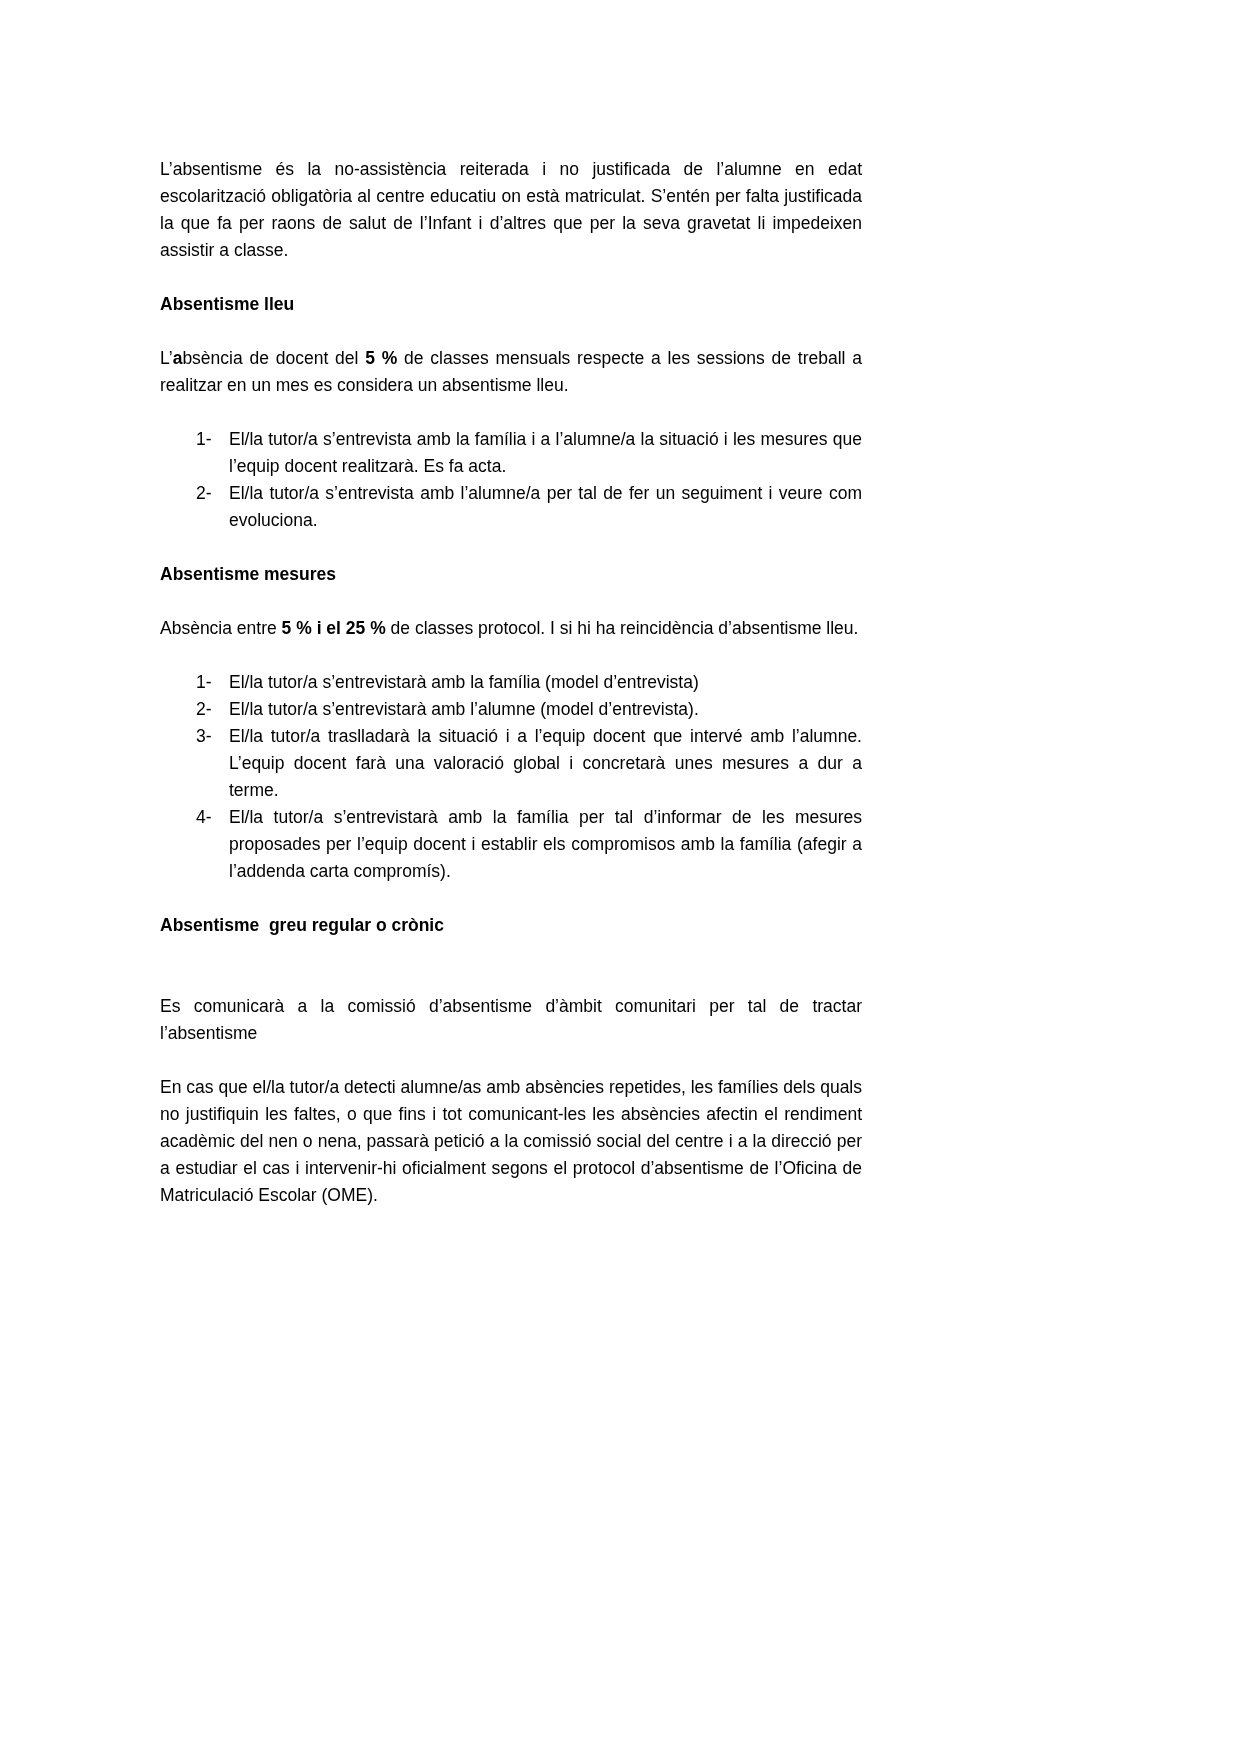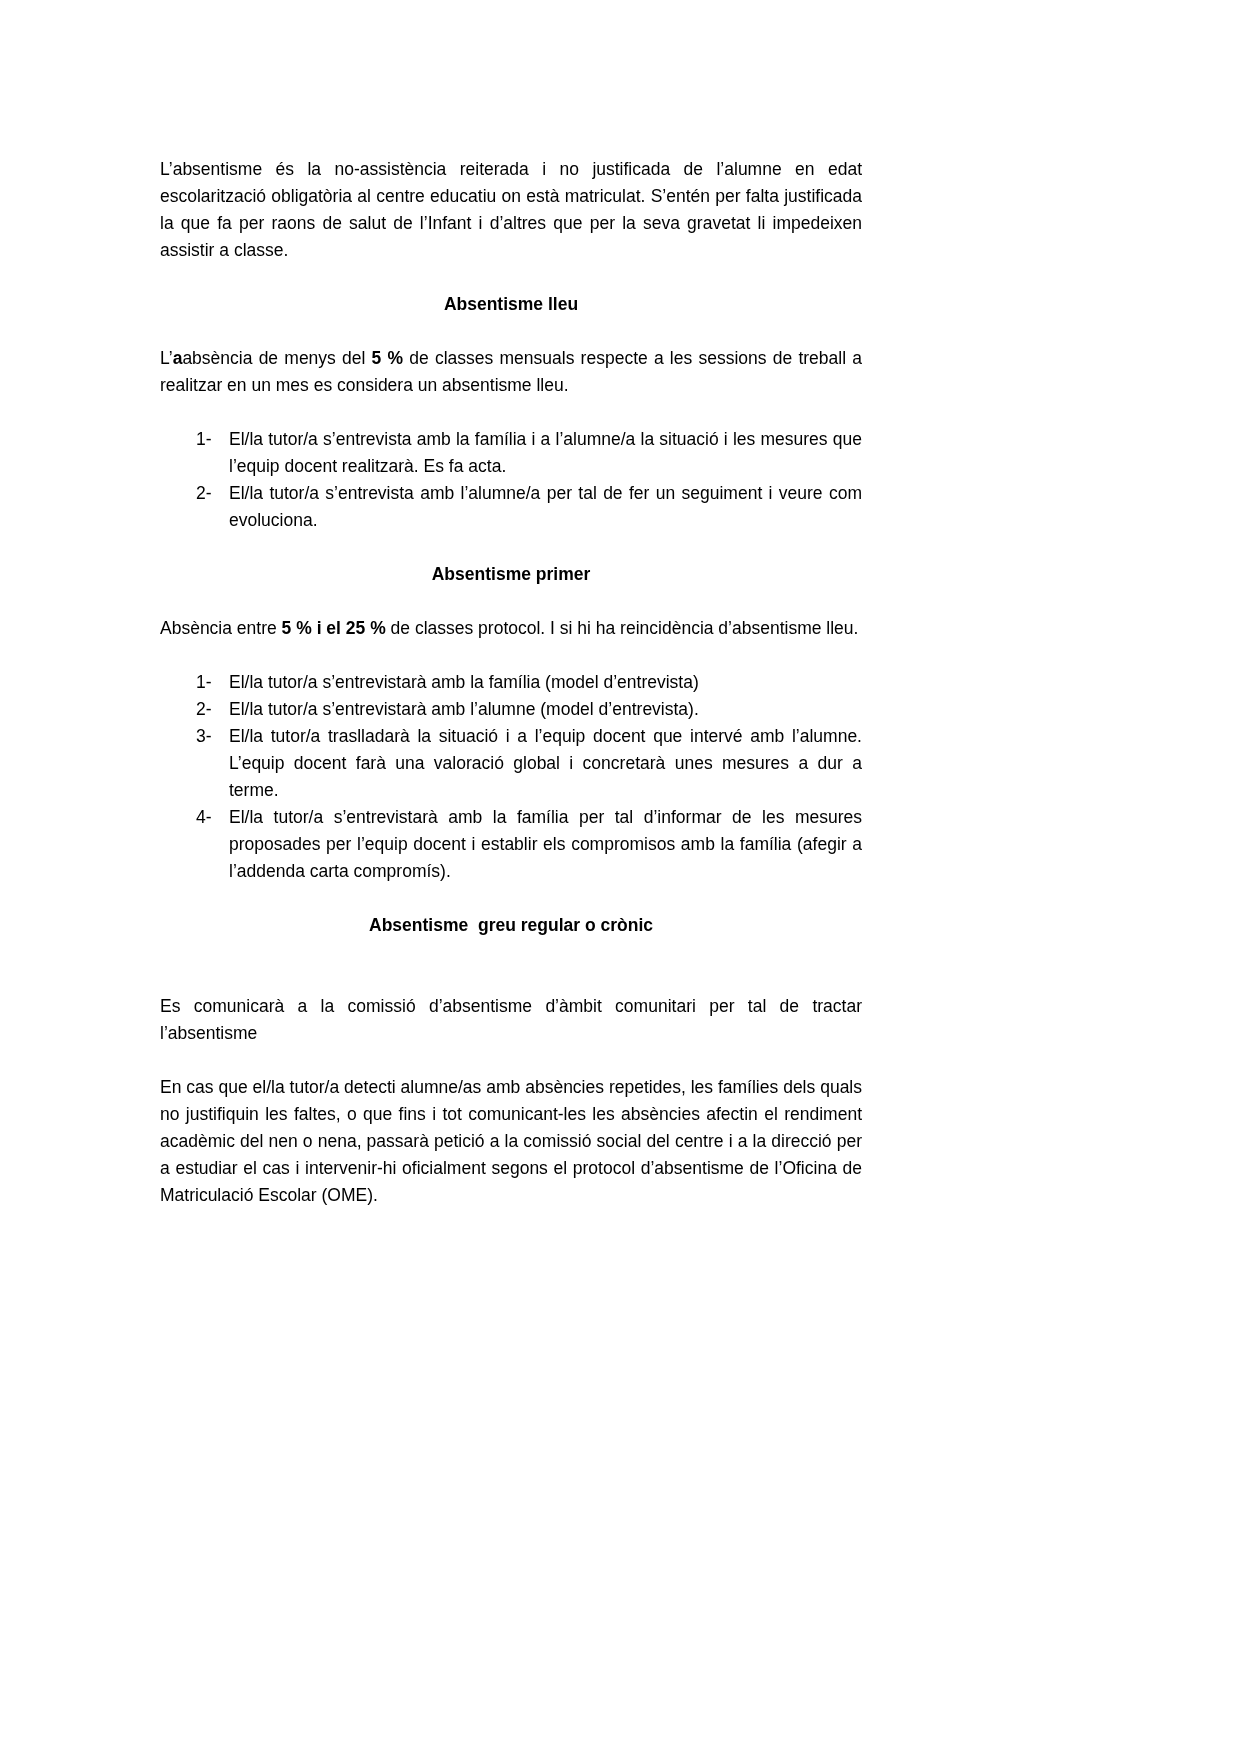--- a/index.html
+++ b/index.html
@@ -16,49 +16,49 @@
     padding: 156px 158px 120px 160px;
     font-size: 17.5px;
     line-height: 27px;
   }
   .block { margin-bottom: 27px; }
   p.para { text-align: justify; }
   h2.heading {
     font-size: 17.5px;
     line-height: 27px;
     font-weight: bold;
-    text-align: center;
+    text-align: left;
     white-space: pre-wrap;
     margin-top: 20px;
   }
   .list { }
   .li { display: flex; padding-left: 36px; }
   .li .marker { flex: 0 0 33px; width: 33px; }
   .li .li-text { flex: 1 1 auto; text-align: justify; }
   .b { font-weight: bold; }
 </style>
 </head>
 <body>
 
 <div class="page">
   <div class="doc">
       <p class="block para"><span class="">L’absentisme és la no-assistència reiterada i no justificada de l’alumne en edat escolarització obligatòria al centre educatiu on està matriculat. S’entén per falta justificada la que fa per raons de salut de l’Infant i d’altres que per la seva gravetat li impedeixen assistir a classe.</span></p>
       <h2 class="block heading">Absentisme lleu</h2>
-      <p class="block para"><span class="">L’</span><span class="b">a</span><span class="">absència de menys del </span><span class="b">5 %</span><span class=""> de classes mensuals respecte a les sessions de treball a realitzar en un mes es considera un absentisme lleu.</span></p>
+      <p class="block para"><span class="">L’</span><span class="b">a</span><span class="">bsència de docent del </span><span class="b">5 %</span><span class=""> de classes mensuals respecte a les sessions de treball a realitzar en un mes es considera un absentisme lleu.</span></p>
       <div class="block list">
         <div class="li">
           <span class="marker">1-</span>
           <span class="li-text"><span class="">El/la tutor/a s’entrevista amb la família i a l’alumne/a la situació i les mesures que l’equip docent realitzarà. Es fa acta.</span></span>
         </div>
         <div class="li">
           <span class="marker">2-</span>
           <span class="li-text"><span class="">El/la tutor/a s’entrevista amb l’alumne/a per tal de fer un seguiment i veure com evoluciona.</span></span>
         </div>
       </div>
-      <h2 class="block heading">Absentisme primer</h2>
+      <h2 class="block heading">Absentisme mesures</h2>
       <p class="block para"><span class="">Absència entre </span><span class="b">5 % i el 25 %</span><span class=""> de classes protocol. I si hi ha reincidència d’absentisme lleu.</span></p>
       <div class="block list">
         <div class="li">
           <span class="marker">1-</span>
           <span class="li-text"><span class="">El/la tutor/a s’entrevistarà amb la família (model d’entrevista)</span></span>
         </div>
         <div class="li">
           <span class="marker">2-</span>
           <span class="li-text"><span class="">El/la tutor/a s’entrevistarà amb l’alumne (model d’entrevista).</span></span>
         </div>

